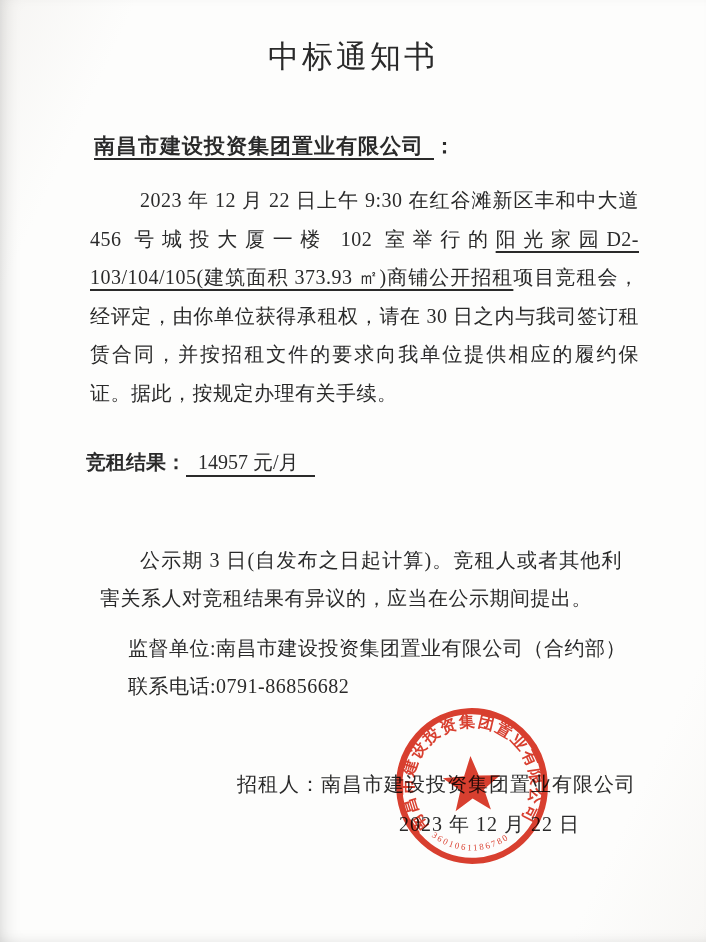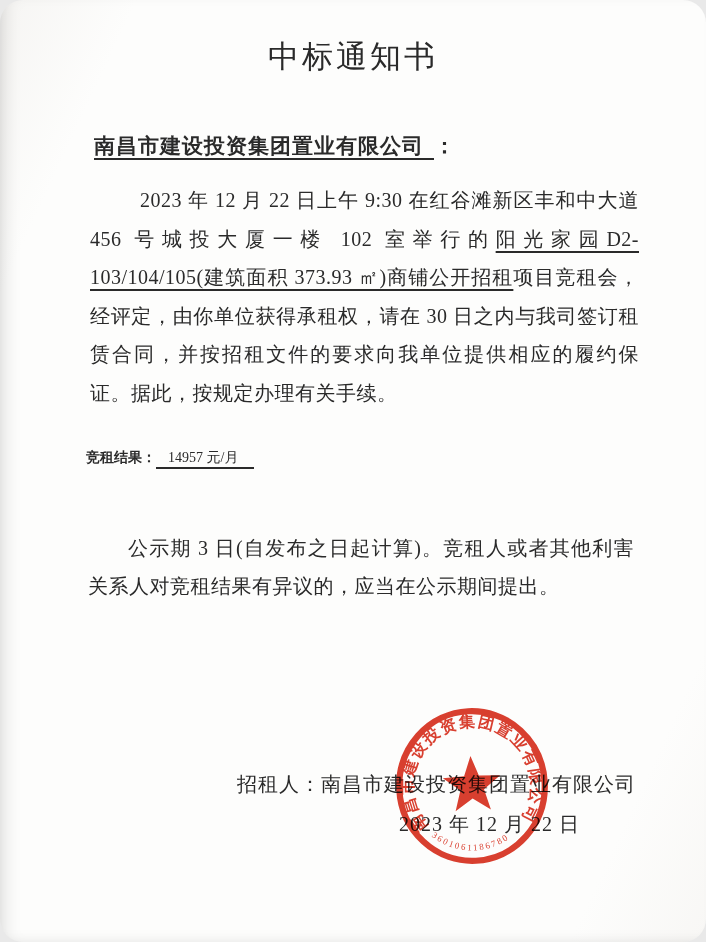--- a/index.html
+++ b/index.html
@@ -4,21 +4,20 @@
 <style>
   html,body { margin:0; padding:0; background:#e9e9e9; }
   .page {
     position:relative;
     width:706px; height:942px;
     margin:0 auto;
     background:linear-gradient(115deg,#f6f5f3 0%, #fdfdfc 12%, #fdfdfc 88%, #f8f7f5 100%);
     overflow:hidden;
     font-family:"Liberation Serif","DejaVu Serif",serif;
     color:#2a2a2a;
-    border-radius:23px;
   }
   .page::before{
     content:""; position:absolute; inset:0; pointer-events:none;
     box-shadow:inset 14px 0 22px -16px rgba(0,0,0,.22), inset 0 -10px 18px -14px rgba(0,0,0,.12);
   }
   .title{
     position:absolute; top:36px; left:0; width:100%;
     margin:0; text-align:center;
     font-size:31px; font-weight:500; letter-spacing:3px;
   }
@@ -28,29 +27,29 @@
   }
   .salutation .name{ border-bottom:2px solid #2a2a2a; padding-right:10px; }
   .para1{
     position:absolute; left:80px; top:171px; width:549px;
     margin:10px; font-size:20px; line-height:38.5px;
     text-align:justify; text-justify:inter-character;
     text-indent:2.5em; letter-spacing:.5px;
   }
   .u{ text-decoration:underline; text-underline-offset:5px; text-decoration-thickness:1.5px; }
   .result{
-    position:absolute; left:86px; top:449px; font-size:14px;
+    position:absolute; left:86px; top:449px; font-size:20px;
   }
   .result .label{ font-weight:bold; }
   .result .value{ border-bottom:2px solid #2a2a2a; padding:0 16px 2px 12px; }
   .notice{
     position:absolute; left:88px; top:529px; width:546px;
     font-size:20px; line-height:38px; letter-spacing:.5px;
   }
-  .notice p{ margin:0; text-indent:2em; text-align:justify; text-justify:inter-character; }
+  .notice p{ margin:12px; text-indent:2em; text-align:justify; text-justify:inter-character; }
   .notice .ind{ text-indent:2em; }
   .lessor{
     position:absolute; left:237px; top:771px; font-size:20px; letter-spacing:1px;
   }
   .date-line{
     position:absolute; left:399px; top:811px; font-size:20px; letter-spacing:1px;
   }
   .seal{
     position:absolute; left:394px; top:707px; width:156px; height:158px;
     mix-blend-mode:multiply; opacity:.93;
@@ -65,20 +64,22 @@
   <h1 class="title">中标通知书</h1>
 
   <div class="salutation"><span class="name">南昌市建设投资集团置业有限公司</span><span>：</span></div>
 
   <p class="para1"><span>2023 年 12 月 22 日上午 9:30 在红谷滩新区丰和中大道 456 号城投大厦一楼 102 室举行的</span><span class="u">阳光家园D2-103/104/105(建筑面积 373.93 ㎡)商铺公开招租</span><span>项目竞租会，经评定，由你单位获得承租权，请在 30 日之内与我司签订租赁合同，并按招租文件的要求向我单位提供相应的履约保证。据此，按规定办理有关手续。</span></p>
 
   <div class="result"><span class="label">竞租结果：</span><span class="value">14957 元/月</span></div>
 
   <div class="notice">
     <p>公示期 3 日(自发布之日起计算)。竞租人或者其他利害关系人对竞租结果有异议的，应当在公示期间提出。</p>
+    <div class="ind">监督单位:南昌市建设投资集团置业有限公司（合约部）</div>
+    <div class="ind">联系电话:0791-86856682</div>
   </div>
 
   <div class="lessor">招租人：南昌市建设投资集团置业有限公司</div>
 
   <div class="date-line">2023 年 12 月 22 日</div>
 
   <svg class="seal" viewBox="0 0 150 152" xmlns="http://www.w3.org/2000/svg">
     <defs>
       <path id="sealTextArc" d="M 31.3 112.6 A 57 57 0 1 1 118.7 112.6" fill="none"></path>
       <path id="sealNumArc" d="M 33.5 122.1 A 62 62 0 0 0 116.5 122.1" fill="none"></path>

